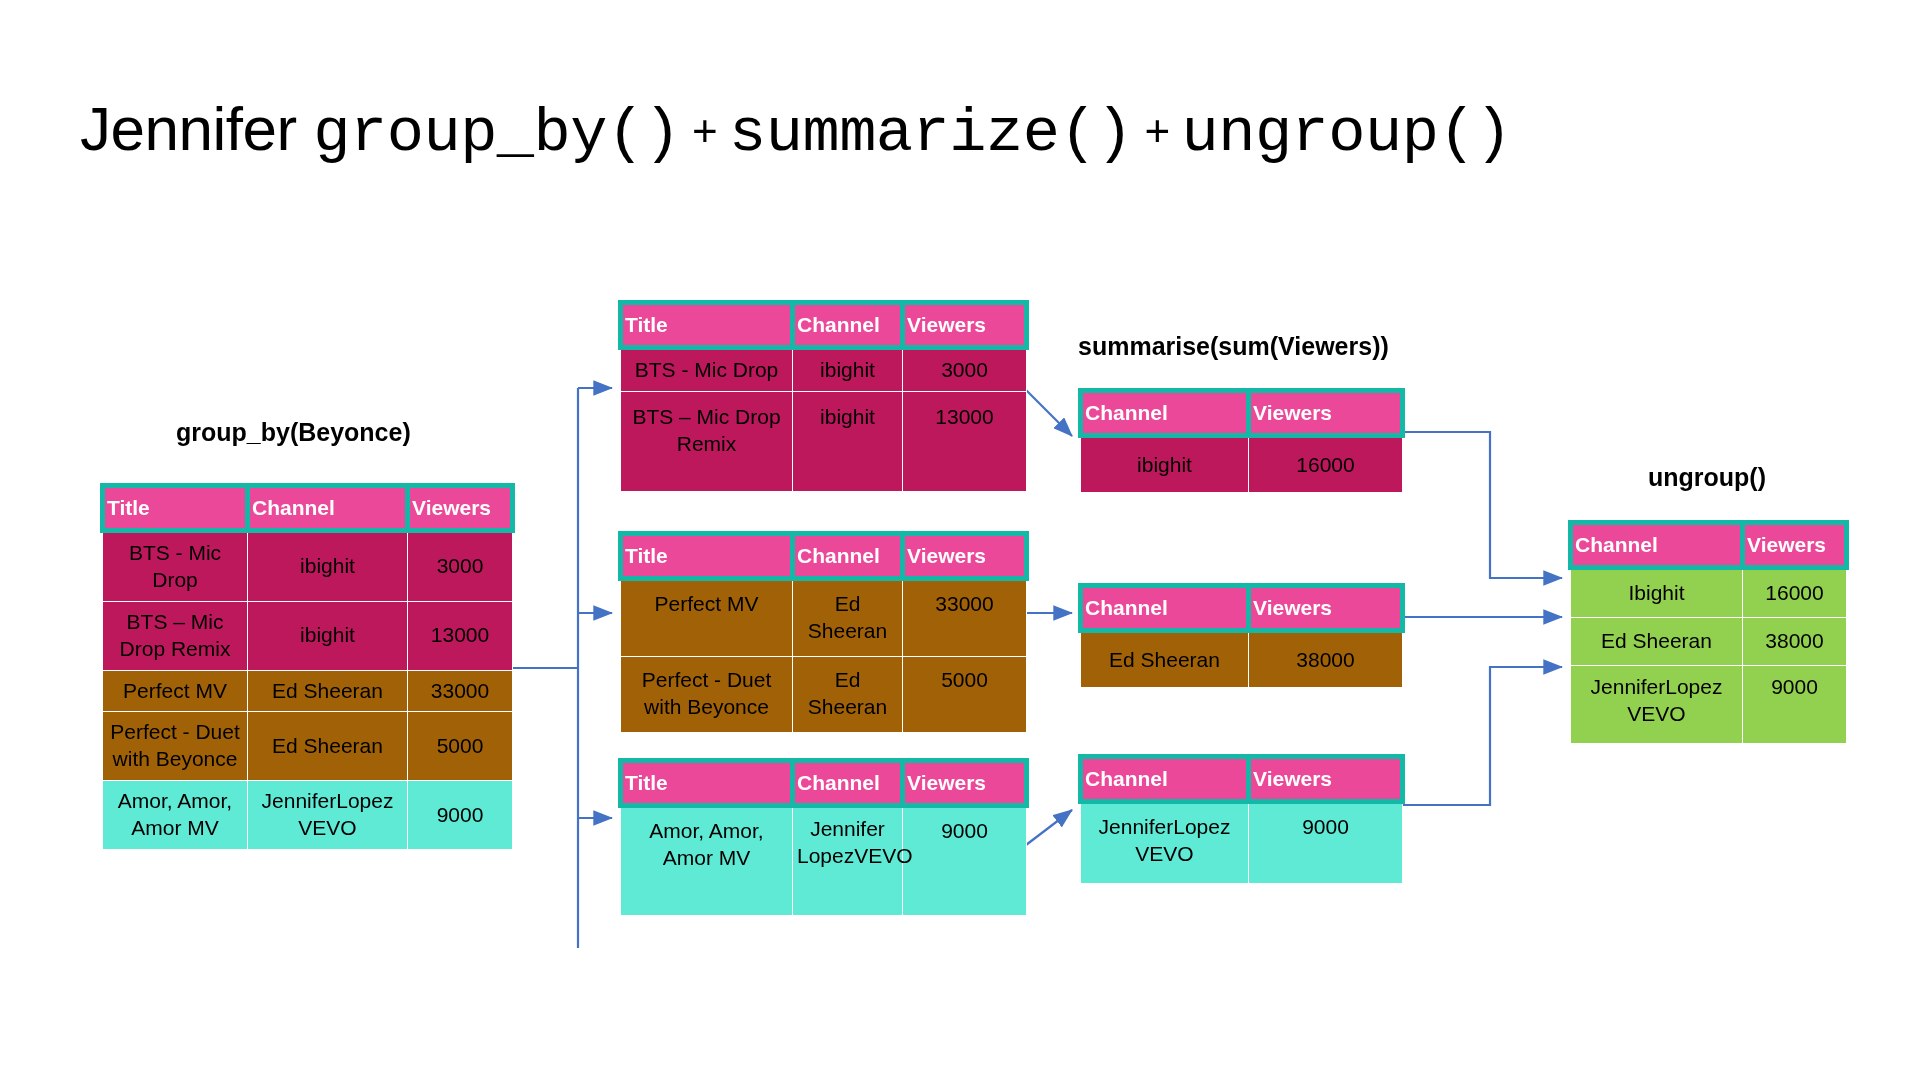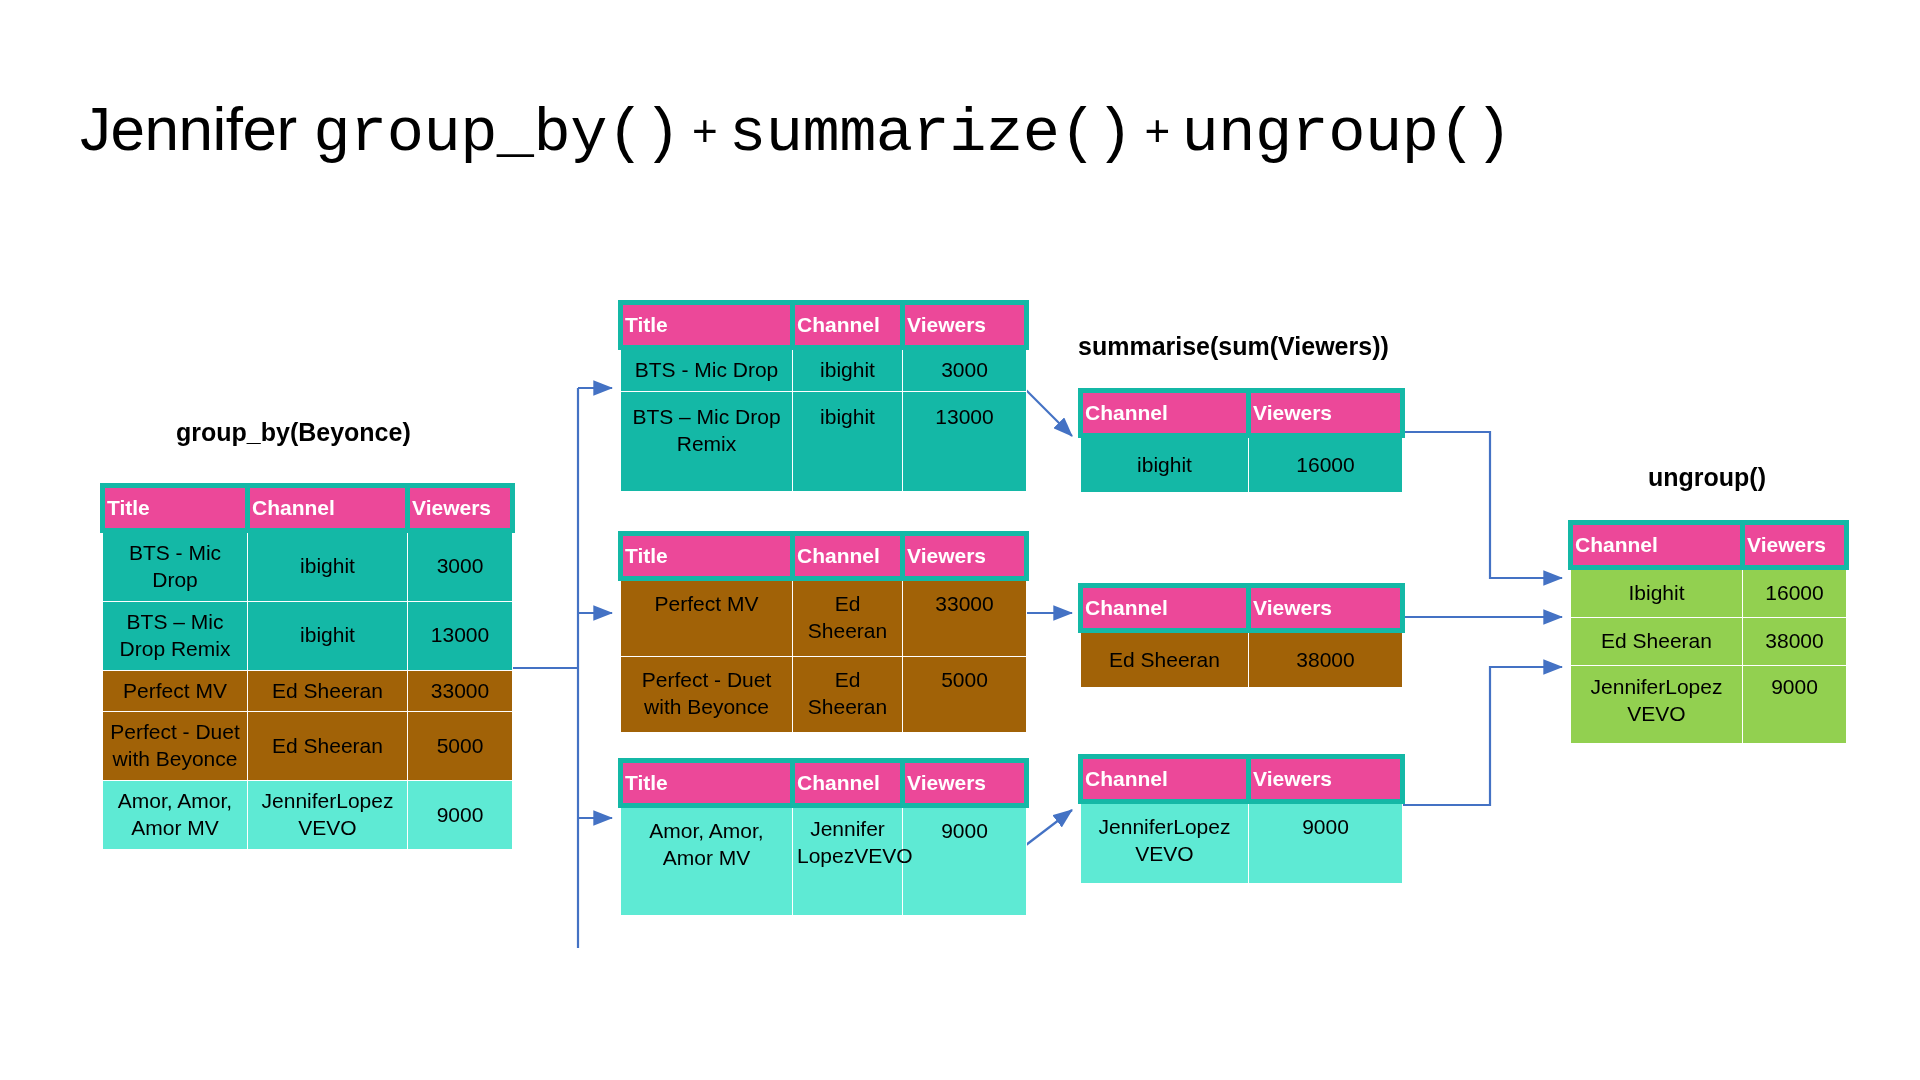--- a/index.html
+++ b/index.html
@@ -70,21 +70,21 @@
     height: 30px;
   }
   .tbl td {
     text-align: center;
     padding: 7px 4px;
     border: 1px solid #ffffff;
     vertical-align: middle;
     color: #000000;
     line-height: 1.28;
   }
-  .c-blue  { background: #14b8a6; }
+  .c-blue  { background: #be185d; }
   .c-yellow{ background: #a16207; margin-top: 28px; }
   .c-orange{ background: #5eead4; }
   .c-green { background: #92d050; }
 
   
   #table-source { left: 100px; top: 483px; width: 410px; }
   #table-source col.c1 { width: 145px; }
   #table-source col.c2 { width: 160px; }
   #table-source col.c3 { width: 105px; }
 

